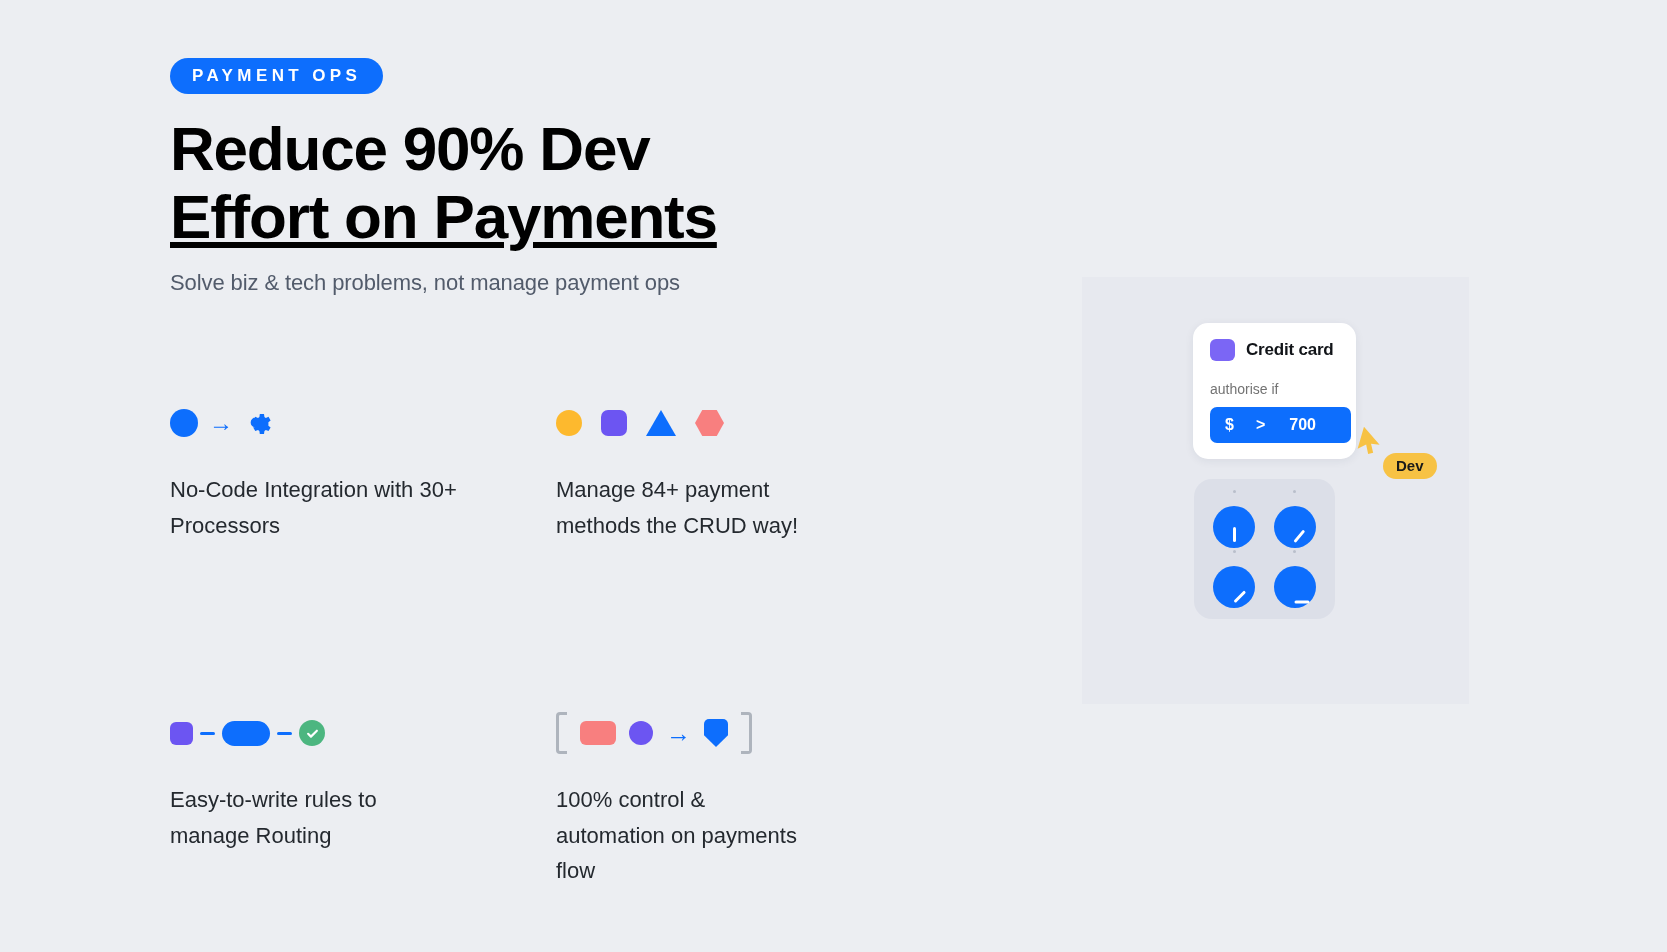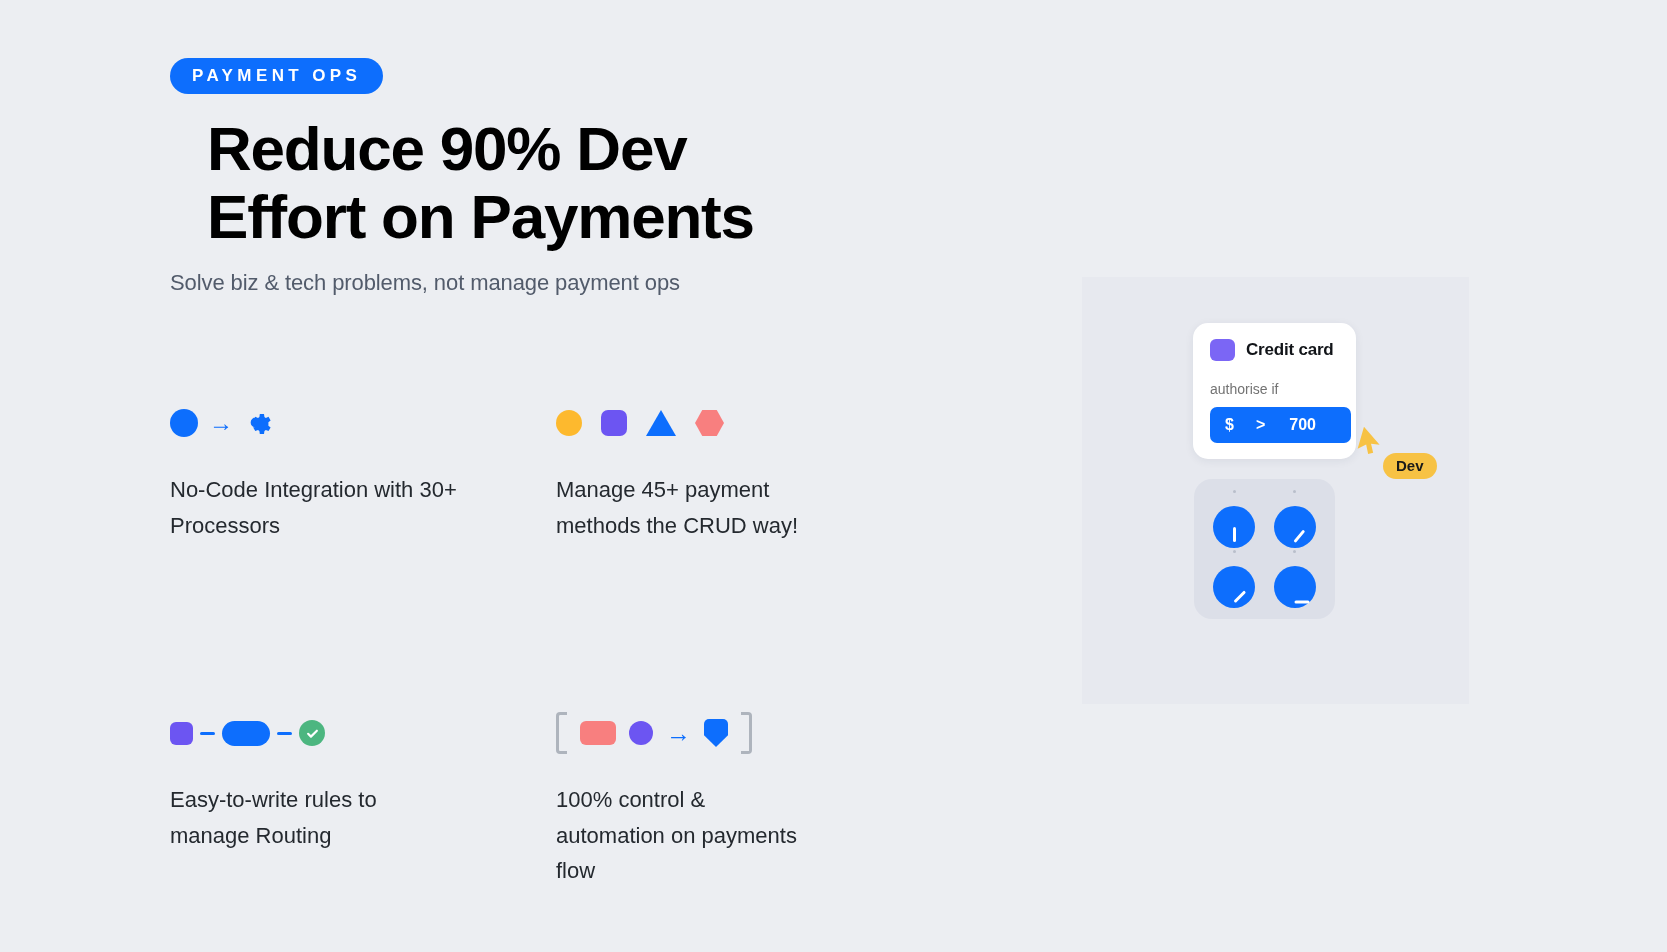--- a/index.html
+++ b/index.html
@@ -39,23 +39,22 @@
     line-height: 1;
   }
 
   .headline {
     margin-top: 24px;
     font-size: 62px;
     line-height: 1.0;
     font-weight: bold;
     color: #000000;
     letter-spacing: -1.2px;
-    margin-left: 37px;
-  }
-  .headline .line2 { display: block; margin-top: 6px; }
+  }
+  .headline .line2 { display: block; margin-top: 6px; text-decoration: underline; }
 
   .subhead {
     margin-top: 22px;
     font-size: 22px;
     color: #525b6b;
     font-weight: normal;
     letter-spacing: -0.1px;
   }
 
   
@@ -335,21 +334,21 @@
 
     <div class="feature feature-2">
       <div class="feature-icon">
         <div class="shapes-row">
           <span class="sh-circle"></span>
           <span class="sh-square"></span>
           <span class="sh-triangle"></span>
           <span class="sh-hex"></span>
         </div>
       </div>
-      <div class="feature-text">Manage 45+ payment methods the CRUD way!</div>
+      <div class="feature-text">Manage 84+ payment methods the CRUD way!</div>
     </div>
 
     <div class="feature feature-3">
       <div class="feature-icon">
         <div class="chain-row">
           <span class="ch-square"></span>
           <span class="ch-dash"></span>
           <span class="ch-pill"></span>
           <span class="ch-dash"></span>
           <span class="ch-check">

